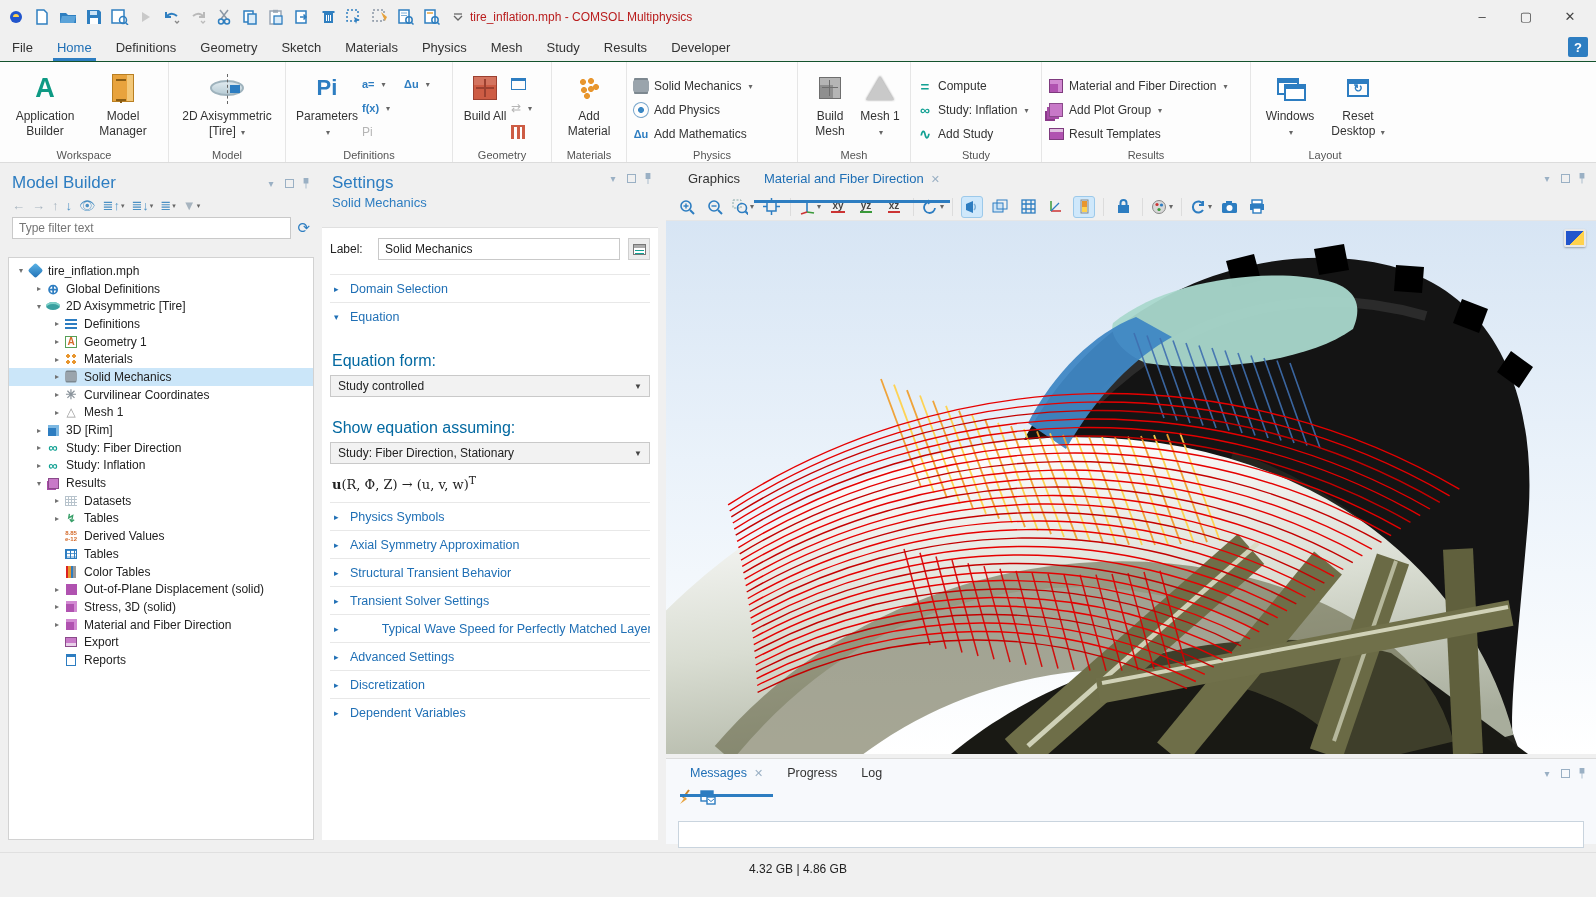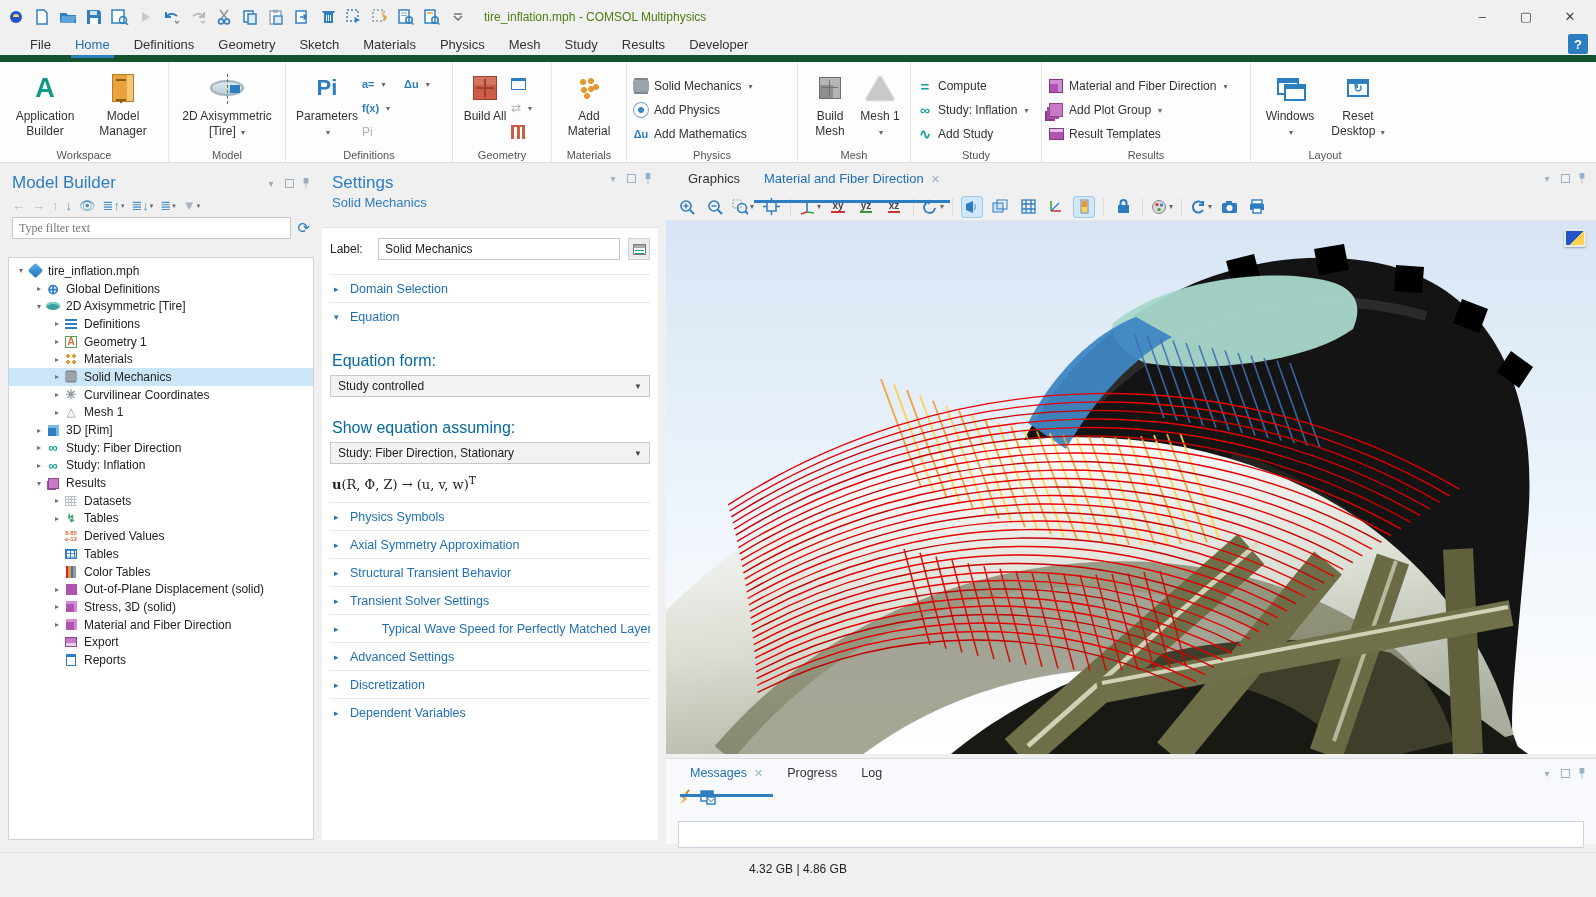--- a/index.html
+++ b/index.html
@@ -4,26 +4,26 @@
 <style>
   * { margin:0; padding:0; box-sizing:border-box; }
   html,body { width:1596px; height:897px; overflow:hidden; font-family:"Liberation Sans",sans-serif; background:#f0f0f0; color:#333; }
   .ellip { white-space:nowrap; overflow:hidden;margin-left:32px; }
 
   
   #titlebar { height:33px; background:#f0f0f0; display:flex; align-items:center; padding:0 4px; }
   .qat { display:flex; align-items:center; gap:2px; }
   .qbtn { width:24px; height:24px; display:flex; align-items:center; justify-content:center; border-radius:3px; }
   .qbtn svg { display:block; }
-  #title-text { flex:0 0 auto; margin-left:14px; font-size:12px; color:#4d7c0f; }
+  #title-text { flex:0 0 auto; font-size:12px; color:#b91c1c; }
   #win-controls { margin-left:auto; display:flex; }
   .wbtn { width:44px; height:30px; display:flex; align-items:center; justify-content:center; font-size:13px; color:#444; }
 
   
-  #menubar { height:29px; background:#f0f0f0; display:flex; align-items:center; padding-left:18px; border-bottom:7px solid #14532d; }
+  #menubar { height:29px; background:#f0f0f0; display:flex; align-items:center; border-bottom:1px solid #14532d; }
   .mtab { font-size:13px; color:#333; padding:5px 12px; position:relative; cursor:default; }
   .mtab.active { color:#1f6fb5; }
   .mtab.active::after { content:""; position:absolute; left:8px; right:8px; bottom:-1px; height:3px; background:#2d7dc1; }
   #help-btn { margin-left:auto; margin-right:8px; width:20px; height:20px; background:#2d7dc1; color:#fff; font-size:13px; font-weight:bold; display:flex; align-items:center; justify-content:center; border-radius:2px; }
 
   
   #ribbon { height:101px; background:#fdfdfd; border-bottom:1px solid #dcdcdc; display:flex; }
   .rgroup { position:relative; border-right:1px solid #e6e6e6; padding:4px 6px 16px 6px; display:flex; align-items:flex-start; }
   .glabel { position:absolute; bottom:1px; left:0; right:0; text-align:center; font-size:11px; color:#555; }
   .bigbtn { width:78px; display:flex; flex-direction:column; align-items:center; padding-top:4px; }
@@ -85,21 +85,21 @@
 
   
   #model-builder { position:absolute; left:4px; top:8px; width:314px; bottom:12px; }
   #mb-head { display:flex; align-items:center; justify-content:space-between; padding:2px 8px 0 8px; }
   #mb-toolbar { display:flex; align-items:center; gap:7px; padding:5px 8px 4px 8px; font-size:13px; color:#7d96ab; }
   #mb-toolbar .tbi { display:inline-flex; align-items:center; }
   .blueit { color:#4a90c4; }
   .grayit { color:#a7b4bf; }
   .tinychev { font-size:7px; color:#666; margin-left:1px; }
   #mb-filter-row { display:flex; align-items:center; gap:6px; padding:0 8px 6px 8px; }
-  #mb-filter { flex:1; height:22px; border:1px solid #c9c9c9; background:#fff; font-size:12px; color:#8b8b8b; padding:0 6px; font-family:Liberation Serif, serif; }
+  #mb-filter { flex:1; height:22px; border:1px solid #c9c9c9; background:#fff; font-size:12px; color:#8b8b8b; padding:0 6px; font-family:Liberation Sans, sans-serif; }
   #mb-refresh { color:#2d7dc1; font-size:15px; }
   #mb-tree { position:absolute; left:4px; right:4px; top:86px; bottom:0; background:#fff; border:1px solid #d2d2d2; overflow:hidden; padding-top:4px; }
   .trow { display:flex; align-items:center; height:17.7px; font-size:12px; color:#222; white-space:nowrap; }
   .trow.sel { background:#cbe6f9; }
   .texp { width:12px; flex:0 0 12px; text-align:center; color:#707070; font-size:8px; }
   .texp.e::before { content:"▾"; } .texp.c::before { content:"▸"; }
   .tico { width:16px; height:14px; flex:0 0 16px; margin-right:5px; display:inline-flex; align-items:center; justify-content:center; font-size:11px; }
   .ind0{padding-left:6px;} .ind1{padding-left:24px;} .ind2{padding-left:42px;}
 
   

